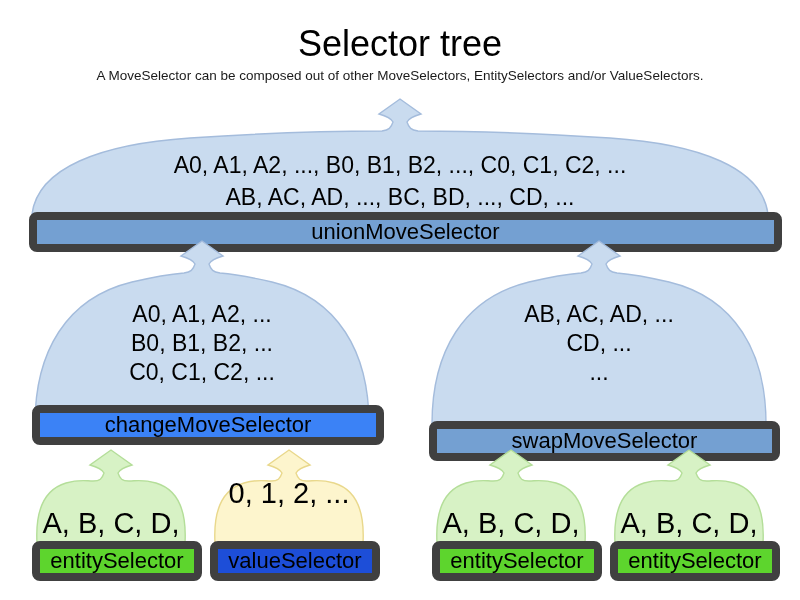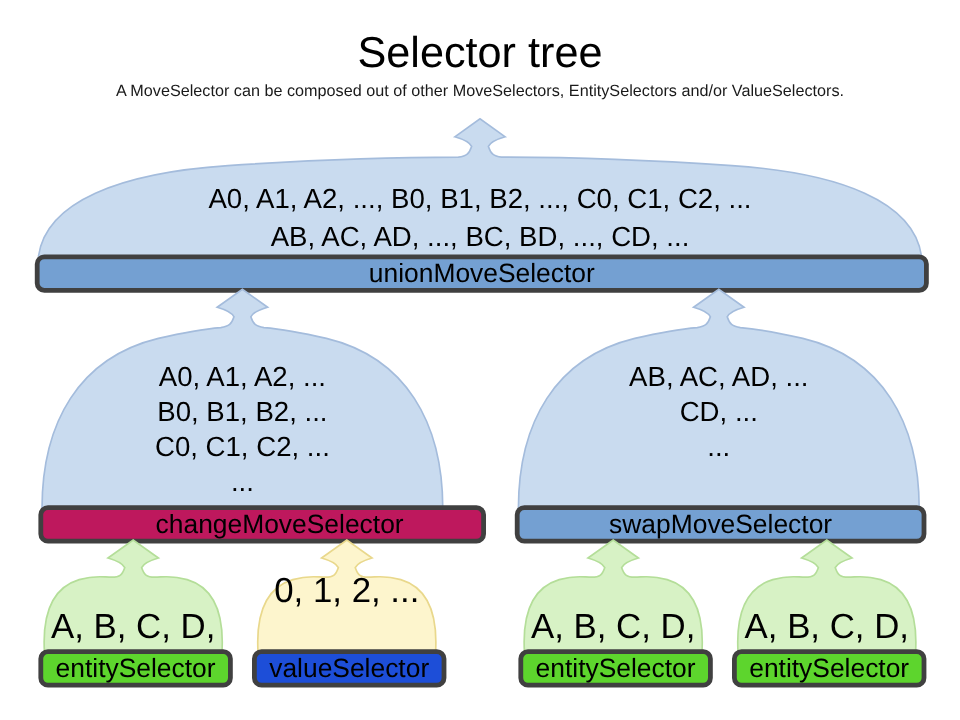--- a/index.html
+++ b/index.html
@@ -5,21 +5,21 @@
   html,body{margin:0;padding:0;background:#ffffff;}
   #canvas{position:relative;width:800px;height:600px;background:#ffffff;overflow:hidden;
           font-family:"Liberation Sans", sans-serif;color:#000;border-radius:20px;}
   .abs{position:absolute;}
   .title{width:800px;text-align:center;font-size:36px;line-height:40px;color:#000;}
   .subtitle{width:800px;text-align:center;font-size:13.5px;line-height:16px;color:#1a1a1a;}
   svg{display:block;}
   .cloud-blue path{stroke:#a4bcdc;stroke-width:1.4;}
   .cloud-green path{stroke:#b4de99;stroke-width:1.4;}
   .cloud-yellow path{stroke:#e9d88c;stroke-width:1.4;}
-  .bar{position:absolute;height:24px;border:4px solid #404040;border-radius:8px;
+  .bar{position:absolute;height:24px;border:8px solid #404040;border-radius:8px;
        display:flex;align-items:center;justify-content:center;
        font-size:22px;line-height:24px;color:#000;}
   .cloudtext{position:absolute;text-align:center;color:#000;}
   .big-lines{font-size:23px;line-height:32px;}
   .mid-lines{font-size:23px;line-height:29px;}
   .small-line{font-size:29px;line-height:28px;text-align:center;}
 </style>
 </head>
 <body>
 
@@ -49,21 +49,21 @@
              L 170,1 L 191,16
              C 184,18 179,20 177,24 C 179,30 181,32 188,33
              C 200,34 214,36 240,42 C 306,58 337,112 337,184 Z" fill="#c9dbef"></path>
   </svg>
   <div class="cloudtext mid-lines" style="left:32px;top:300px;width:340px;">
     <div>A0, A1, A2, ...</div>
     <div>B0, B1, B2, ...</div>
     <div>C0, C1, C2, ...</div>
     <div>...</div>
   </div>
-  <div class="bar" style="left: 32px; top: 421px; width: 336px; background: #be185d; padding-left: 29px;">
+  <div class="bar" style="left: 32px; top: 405px; width: 336px; background: #3b82f6;">
     <span>changeMoveSelector</span>
   </div>
 
   <svg class="abs cloud-blue" style="left:429px;top:240px;" width="340" height="184" viewBox="0 0 340 184">
     <path d="M 3,184 C 3,112 34,58 100,42 C 126,36 140,34 152,33
              C 159,32 161,30 163,24 C 161,20 156,18 149,16
              L 170,1 L 191,16
              C 184,18 179,20 177,24 C 179,30 181,32 188,33
              C 200,34 214,36 240,42 C 306,58 337,112 337,184 Z" fill="#c9dbef"></path>
   </svg>

